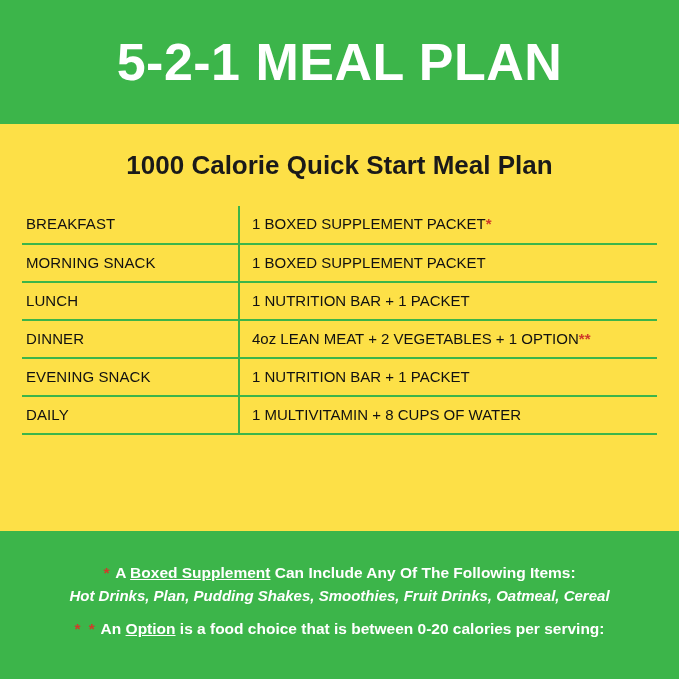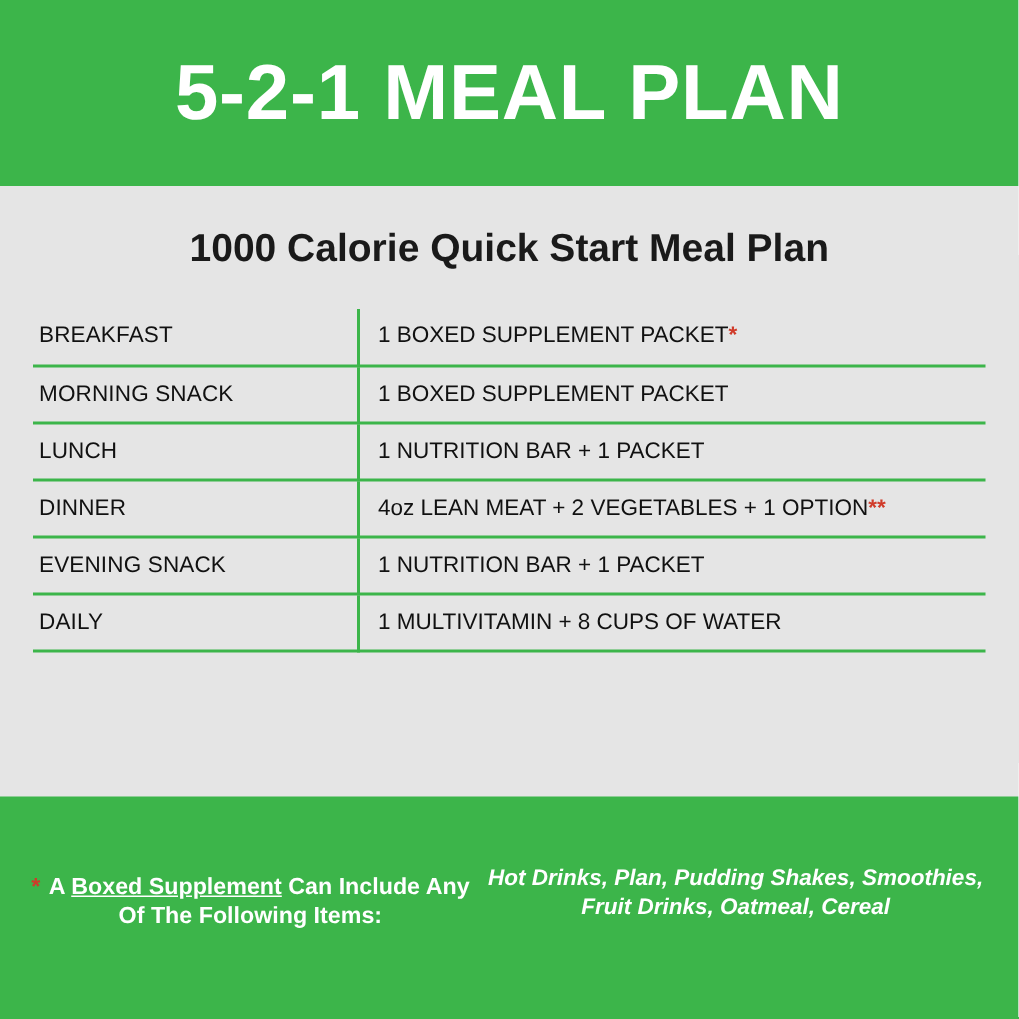--- a/index.html
+++ b/index.html
@@ -10,21 +10,21 @@
     width: 679px;
     height: 679px;
     background: #ffffff;
     font-family: "Liberation Sans", sans-serif;
     overflow: hidden;
   }
   .page {
     position: relative;
     width: 679px;
     height: 679px;
-    background: #e5e5e5;
+    background: #fde047;
     box-sizing: border-box;
     display: flex;
     flex-direction: column;
   }
 
   
   .header-band {
     background: #3cb54a;
     height: 124px;
     display: flex;
@@ -90,21 +90,21 @@
     font-weight: bold;
   }
 
   
   .footer-band {
     margin-top: auto;
     background: #3cb54a;
     height: 148px;
     color: #ffffff;
     display: flex;
-    flex-direction: row;
+    flex-direction: column;
     align-items: center;
     justify-content: center;
     padding: 6px 16px 10px 16px;
     box-sizing: border-box;
   }
   .footer-line {
     text-align: center;
     line-height: 1.25;
   }
   .note-heading {
@@ -174,15 +174,19 @@
     </table>
   </div>
 
   <div class="footer-band">
     <div class="footer-line note-heading">
       <span class="star">*</span>
       <span>A </span><span class="term">Boxed Supplement</span><span> Can Include Any Of The Following Items:</span>
     </div>
     <div class="footer-line note-items">Hot Drinks, Plan, Pudding Shakes, Smoothies, Fruit Drinks, Oatmeal, Cereal</div>
 
+    <div class="footer-line note-heading">
+      <span class="star">* *</span>
+      <span>An </span><span class="term">Option</span><span> is a food choice that is between 0-20 calories per serving:</span>
+    </div>
   </div>
 
 </div>
 
 </body></html>

